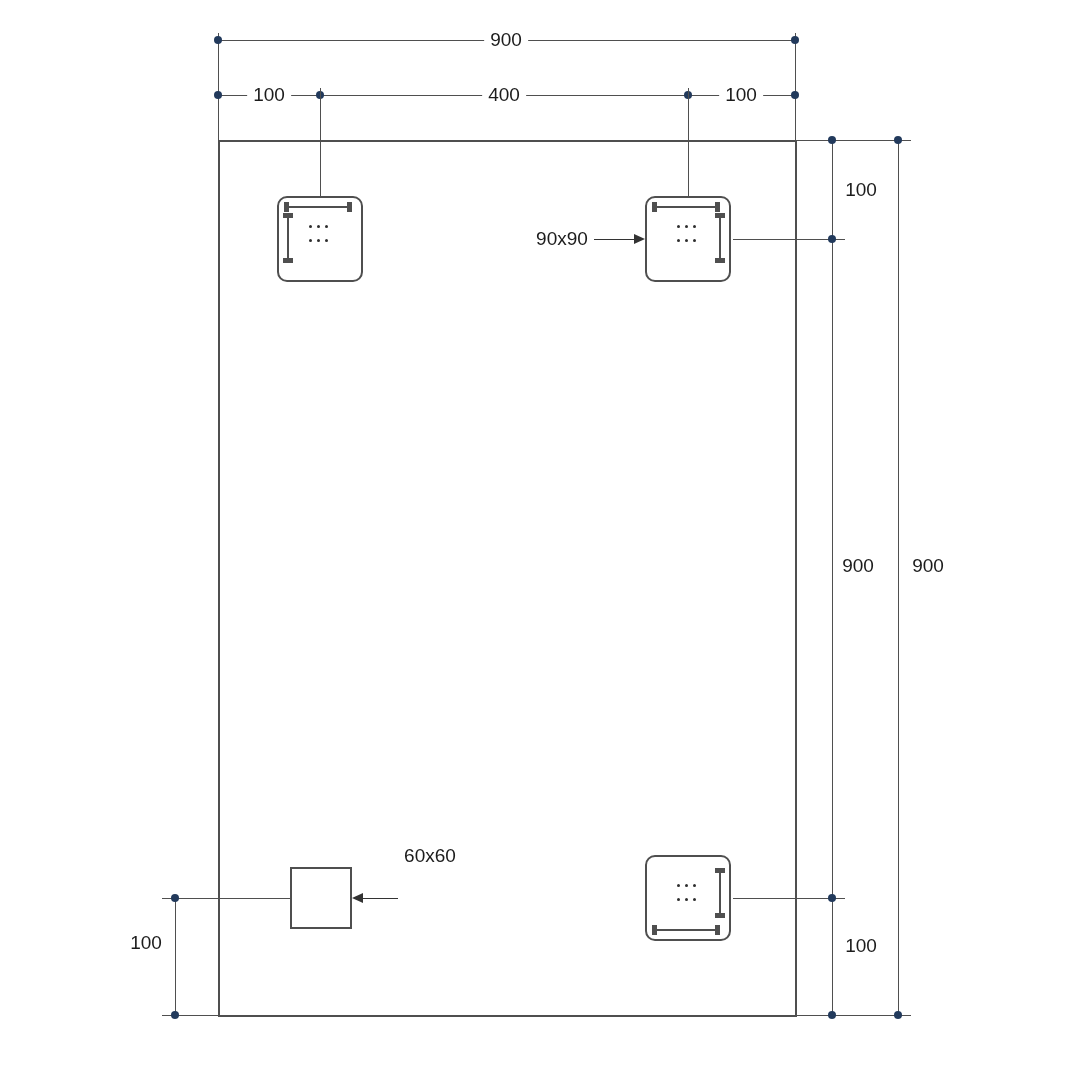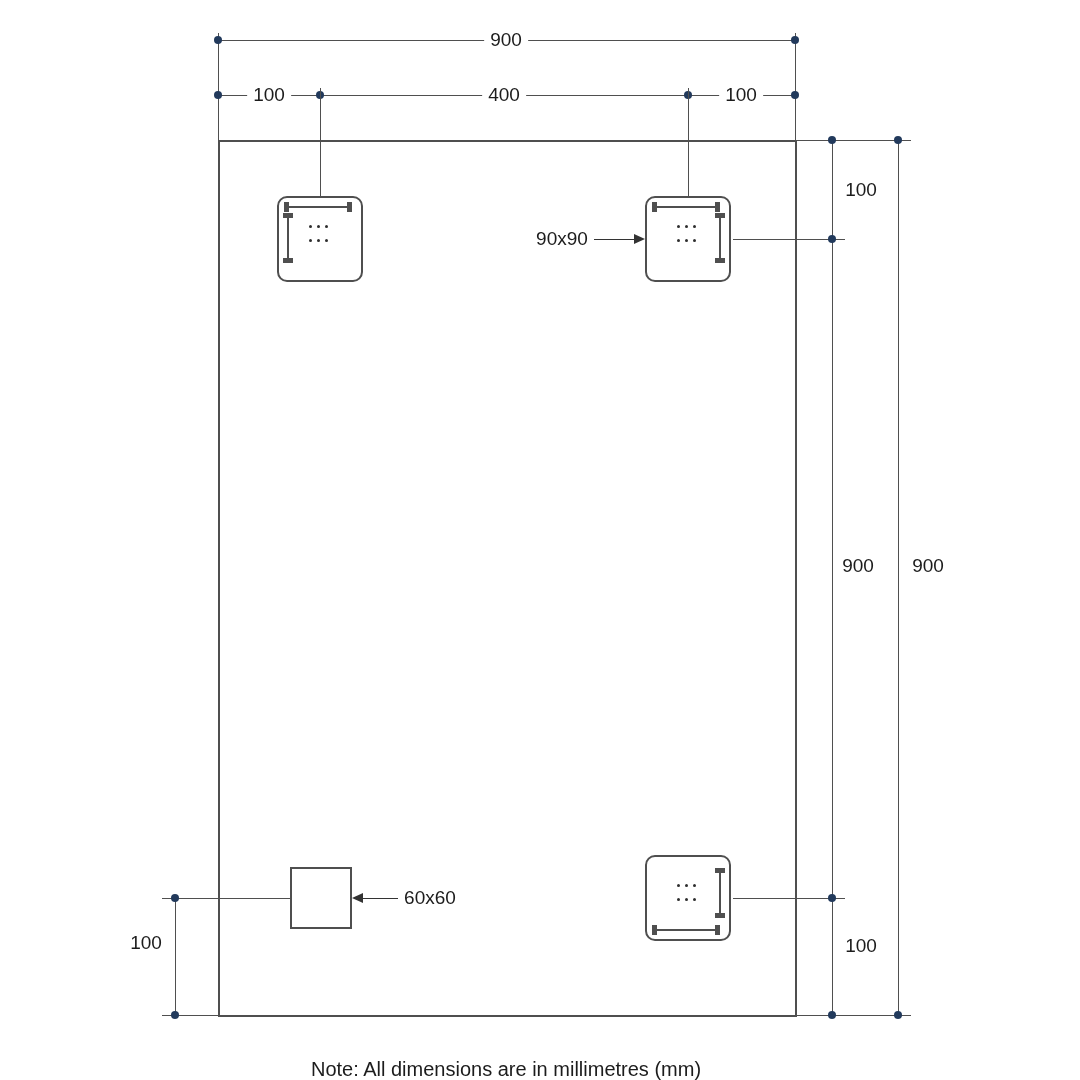--- a/index.html
+++ b/index.html
@@ -122,17 +122,16 @@
   </div>
 
   <div class="outline" style="left:290px;top:867px;width:62px;height:62px"></div>
 
   <div class="dim-label plain" style="left:562px;top:239px">90x90</div>
   <i class="arrow-line" style="left:594px;top:239px;width:42px"></i>
   <i class="arrow-head right" style="left:634px;top:239px"></i>
 
   <i class="arrow-head left" style="left:352px;top:898px"></i>
   <i class="arrow-line" style="left:362px;top:898px;width:36px"></i>
-  <div class="dim-label plain" style="left:430px;top:898px">60x60</div>
+  <div class="dim-label plain" style="left:430px;top:856px">60x60</div>
 
-  <div class="note" style="left:506px;top:1058px">Note: All dimensions are in millimetres (mm)</div>
 
 </div>
 
 </body></html>

